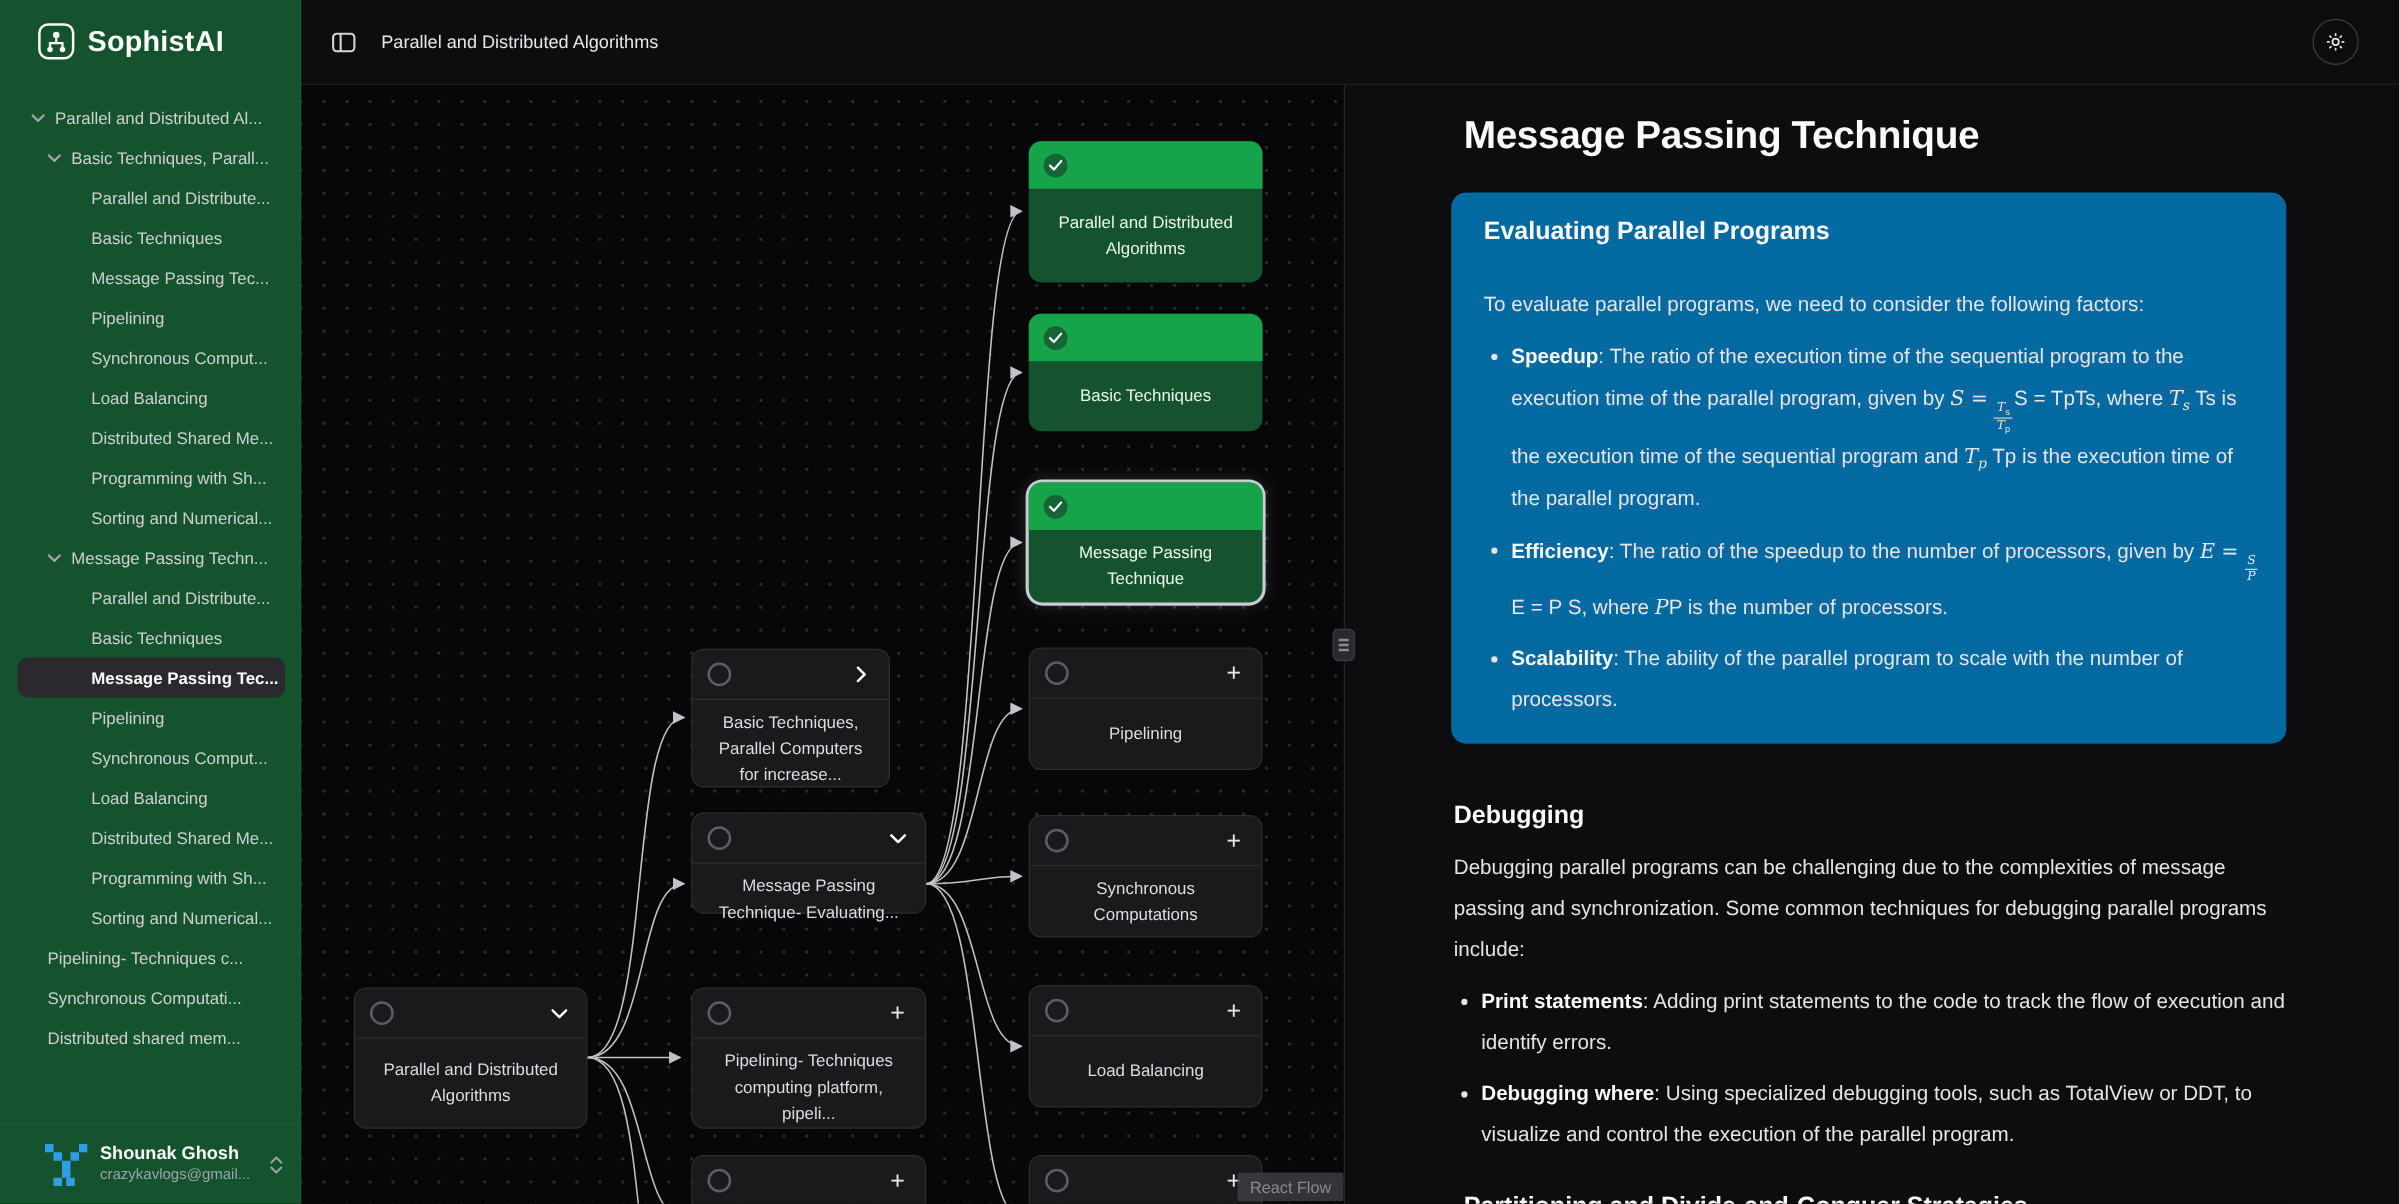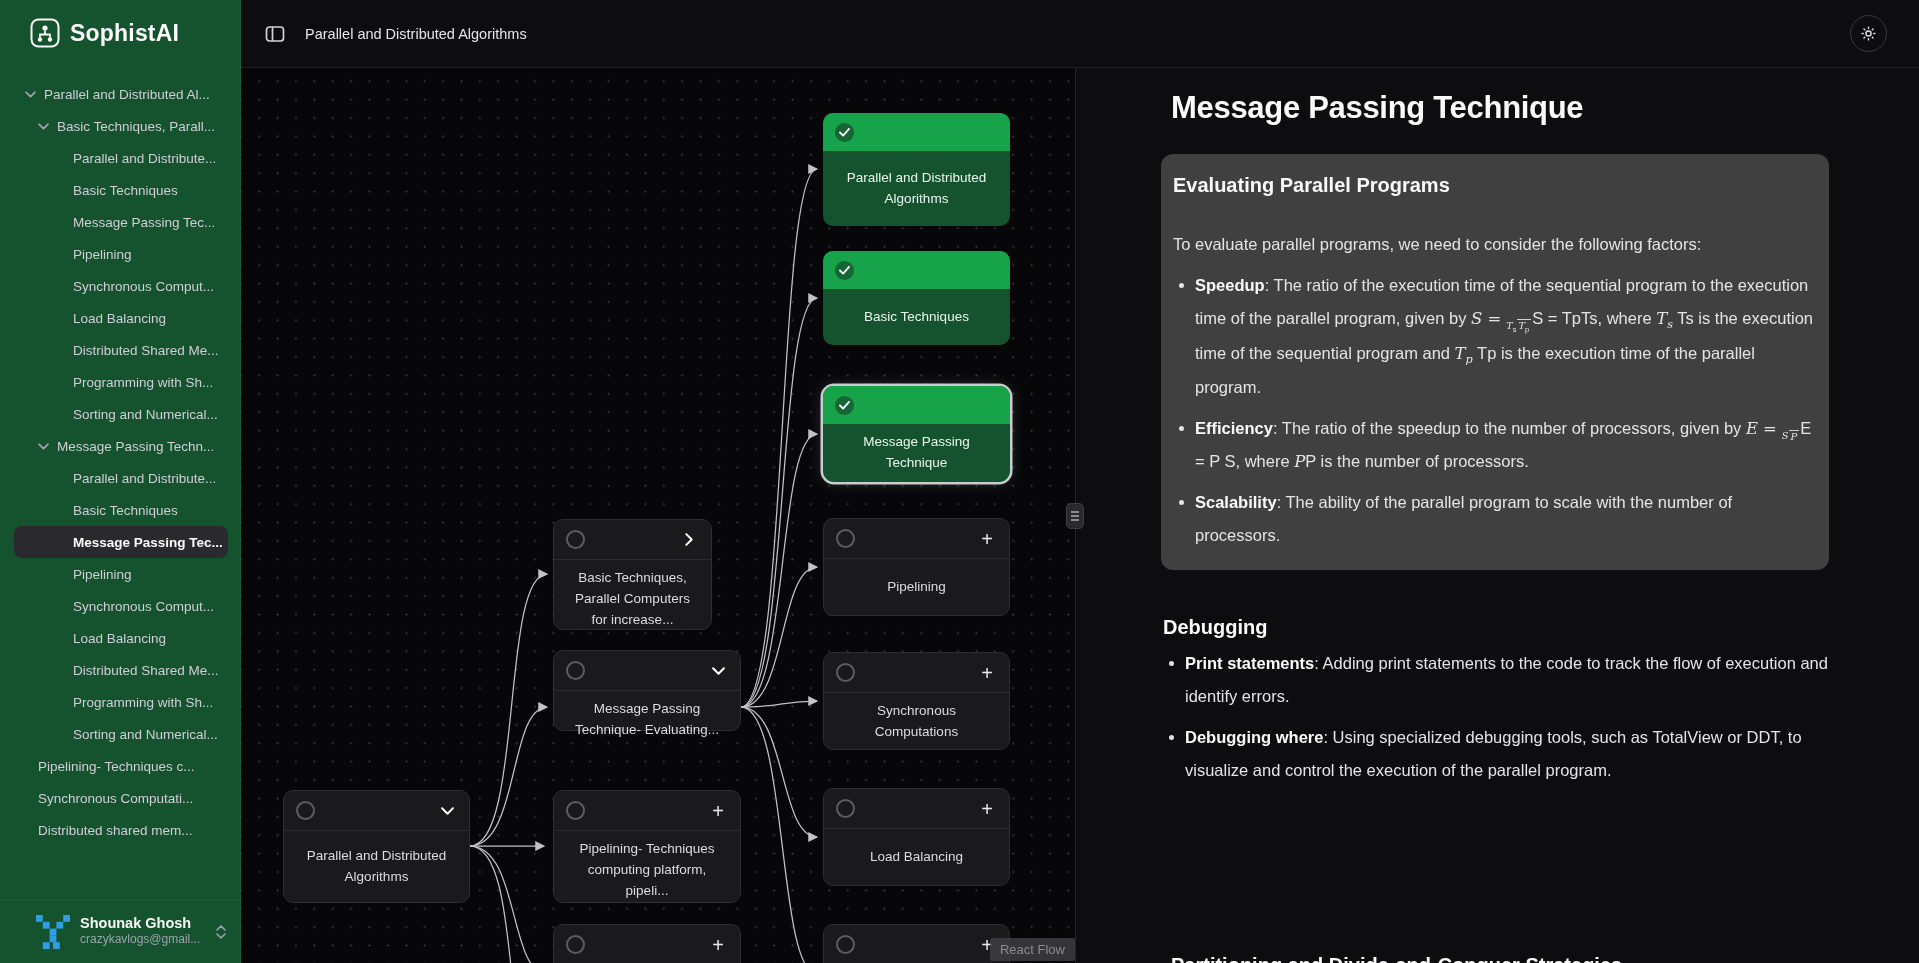--- a/index.html
+++ b/index.html
@@ -61,32 +61,32 @@
   .divider { position:absolute; left:1075px; top:68px; width:1px; height:895px; background:#26262a; z-index:6; }
   .divider-handle { position:absolute; left:1066px; top:503px; width:18px; height:26px; border-radius:5px;
     background:#29292e; border:1px solid #3c3c42; z-index:7; display:flex; flex-direction:column;
     align-items:center; justify-content:center; gap:2.5px; cursor:col-resize; }
   .divider-handle i { display:block; width:8px; height:1.6px; background:#8b8b92; }
 
   
   .panel { position:absolute; left:1076px; top:68px; width:843px; height:895px;
     background:#0d0d0f; overflow:hidden; padding:22px 90px 0 85px; }
   .panel-title { margin-left:10px; font-size:31px; font-weight:800; color:#fafafa; letter-spacing:-.3px; }
-  .card { margin-top:28px; background:#404040; border-radius:12px; padding:20px 16px 18px 12px; }
+  .card { margin-top:28px; background:#0369a1; border-radius:12px; padding:20px 16px 18px 26px; }
   .card h3, .section h3 { font-size:20px; font-weight:700; color:#fafafa; }
   .body-text { font-size:16.5px; line-height:2.0; color:#e4e4e7; }
   .card .intro { margin-top:31px; }
   ul.bullets { list-style:none; margin-top:8px; }
   ul.bullets li { position:relative; padding-left:22px; margin-top:8px; }
   ul.bullets li::before { content:""; position:absolute; left:6px; top:14px; width:5px; height:5px;
     border-radius:50%; background:#e4e4e7; }
   .term { font-weight:700; color:#fafafa; }
   .mi { font-family:"DejaVu Serif",serif; font-style:italic; }
   .meq { font-family:"DejaVu Serif",serif; padding:0 5px; }
-  .frac { display:inline-flex; align-items:center; font-size:0.60em;
+  .frac { display:inline-flex; flex-direction:column; align-items:center; font-size:0.60em;
     line-height:1.25; vertical-align:-0.5em; text-align:center; margin-right:1px; }
   .frac .den { border-top:1.2px solid #cfcfd4; padding:0 2px; }
   .frac sub { font-size:.75em; }
   sub.msub { font-size:.68em; font-family:"DejaVu Serif",serif; font-style:italic; }
   .section { margin-top:46px; margin-left:2px; }
   .section .intro { margin-top:14px; }
   .next-heading { position:absolute; left:95px; top:886px; font-size:20px; font-weight:700; color:#fafafa; white-space:nowrap; }
 </style>
 </head>
 <body>
@@ -392,20 +392,21 @@
           </span><span>E = P S,</span><span> where </span><span class="mi">P</span><span>P  is the number of processors.</span>
       </li>
       <li>
         <span class="term">Scalability</span><span>: The ability of the parallel program to scale with the number of processors.</span>
       </li>
     </ul>
   </div>
 
   <div class="section">
     <h3>Debugging</h3>
+    <p class="body-text intro">Debugging parallel programs can be challenging due to the complexities of message passing and synchronization. Some common techniques for debugging parallel programs include:</p>
     <ul class="bullets body-text">
       <li>
         <span class="term">Print statements</span><span>: Adding print statements to the code to track the flow of execution and identify errors.</span>
       </li>
       <li>
         <span class="term">Debugging where</span><span>: Using specialized debugging tools, such as TotalView or DDT, to visualize and control the execution of the parallel program.</span>
       </li>
     </ul>
   </div>
 

